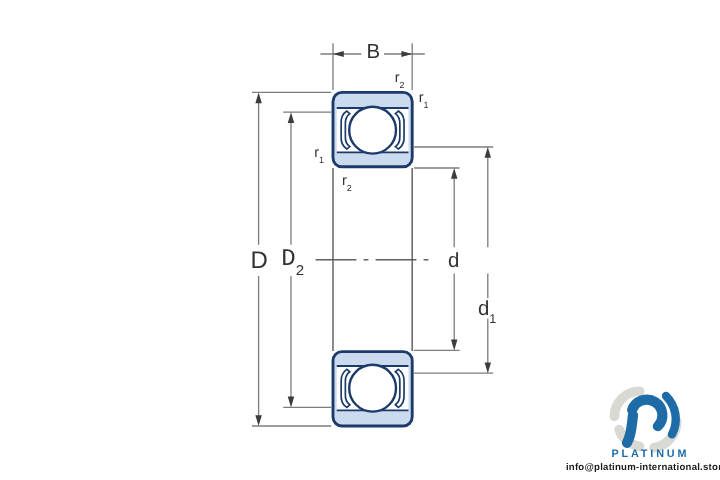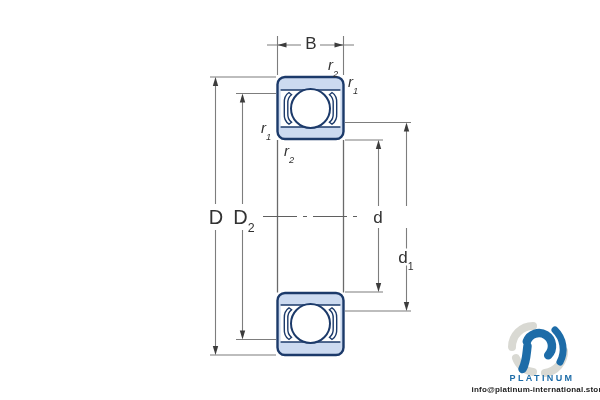--- a/index.html
+++ b/index.html
@@ -8,21 +8,21 @@
     font-family:"Liberation Sans",sans-serif;overflow:hidden;
   }
   .stage svg{position:absolute;left:0;top:0;}
   .lbl{
     position:absolute;transform:translate(-50%,-50%);
     color:#323232;background:#ffffff;padding:0 2px;line-height:1;
     white-space:nowrap;font-family:"Liberation Sans",sans-serif;
   }
   .lbl-lg{font-size:20px;}
   .lbl-md{font-size:17px;}
-  .lbl-sm{font-size:15px;font-style:italic;}
+  .lbl-sm{font-size:12px;}
   .lbl sub{font-size:0.62em;position:relative;top:0.28em;line-height:0;}
   .lbl-clear{background:transparent;}
   .brand{
     position:absolute;transform:translate(-50%,-50%);
     color:#1d6ca8;font-size:9px;font-weight:bold;letter-spacing:2.4px;
     line-height:1;white-space:nowrap;
   }
   .email{
     position:absolute;transform:translate(-50%,-50%);
     color:#1c1c1c;font-size:8px;font-weight:bold;letter-spacing:0.2px;
@@ -119,20 +119,20 @@
   </svg>
 
   <div class="lbl lbl-md" style="left:311px;top:43px;"><span>B</span><sub></sub></div>
 
   <div class="lbl lbl-sm lbl-clear" style="left:333px;top:64px;"><span>r</span><sub>2</sub></div>
   <div class="lbl lbl-sm lbl-clear" style="left:353px;top:81px;"><span>r</span><sub>1</sub></div>
   <div class="lbl lbl-sm lbl-clear" style="left:266px;top:127px;"><span>r</span><sub>1</sub></div>
   <div class="lbl lbl-sm lbl-clear" style="left:289px;top:150px;"><span>r</span><sub>2</sub></div>
 
   <div class="lbl lbl-lg" style="left:216px;top:217px;"><span>D</span><sub></sub></div>
-  <div class="lbl lbl-lg" style="left:244px;top:217px;"><span>D</span><sub>2</sub></div>
+  <div class="lbl lbl-lg" style="left:244px;top:217px;font-family:Liberation Mono, monospace;"><span>D</span><sub>2</sub></div>
   <div class="lbl lbl-md" style="left:378px;top:217px;"><span>d</span><sub></sub></div>
   <div class="lbl lbl-md" style="left:406px;top:217px;margin-top:40px;"><span>d</span><sub>1</sub></div>
 
   <div class="brand" style="left:542px;top:378px;text-align:center;">PLATINUM</div>
   <div class="email" style="left:539px;top:390px;">info@platinum-international.store</div>
 
 </div>
 
 </body></html>

